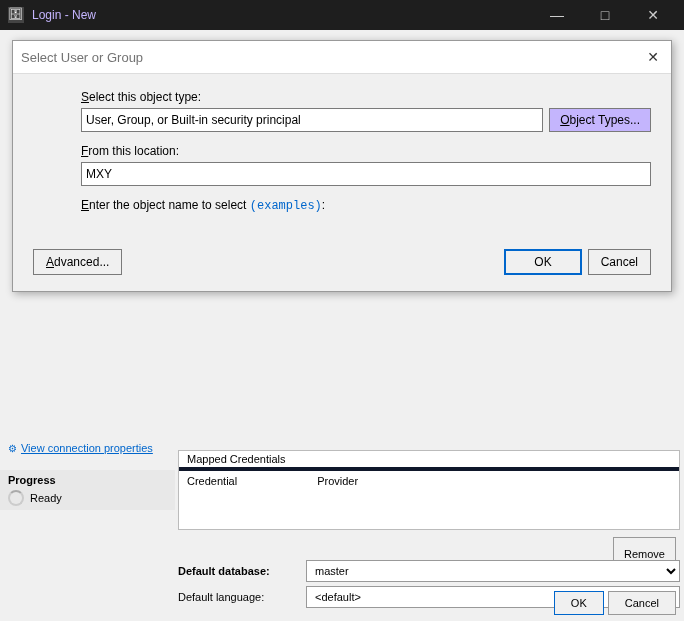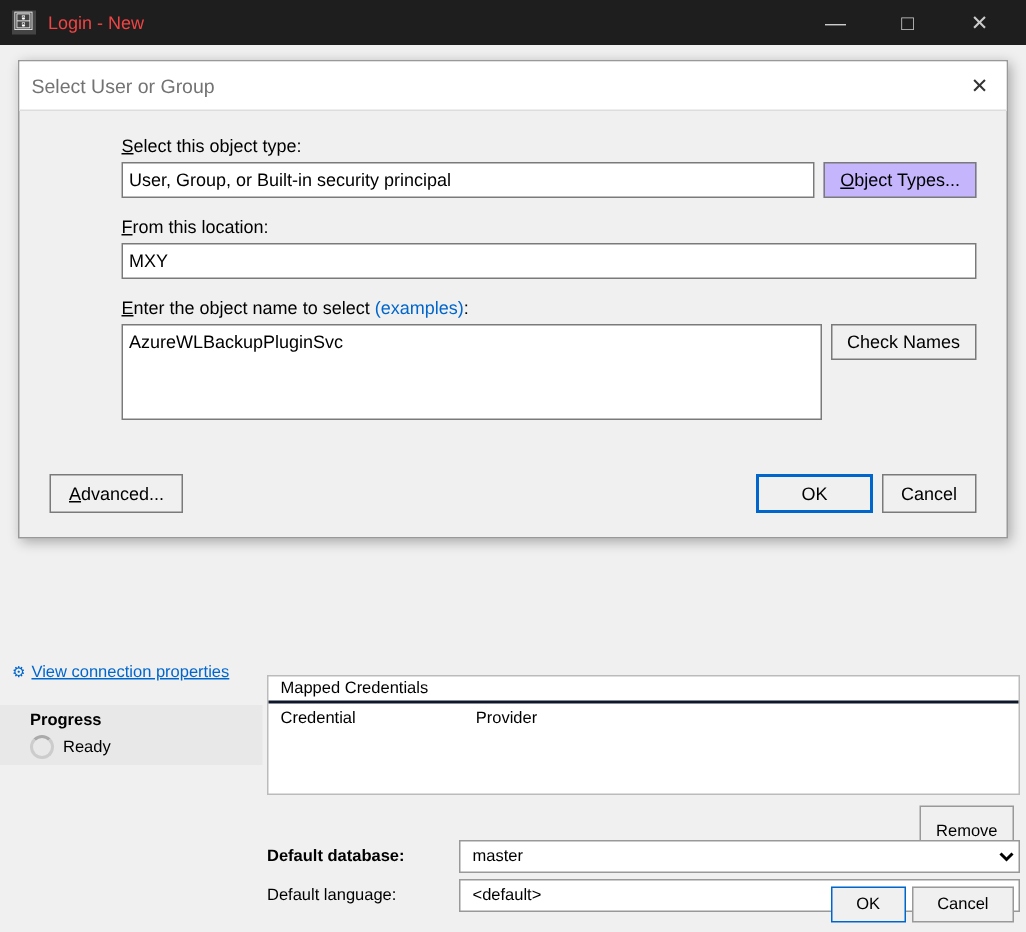--- a/index.html
+++ b/index.html
@@ -36,21 +36,21 @@
     .bg-titlebar-icon {
       width: 16px;
       height: 16px;
       background: #444;
       display: inline-block;
     }
 
     .bg-titlebar-title {
       flex: 1;
       font-size: 12px;
-      color: #ef4444;
+      color: #c4b5fd;
     }
 
     .bg-titlebar-controls {
       display: flex;
       gap: 2px;
     }
 
     .titlebar-btn {
       width: 46px;
       height: 30px;
@@ -262,20 +262,21 @@
       font-size: 12px;
       cursor: pointer;
       align-self: flex-start;
     }
 
     
     .examples-link {
       color: #0066cc;
       text-decoration: none;
       font-size: 12px;
+      font-family: Liberation Mono, monospace;
     }
 
     
     .dialog-footer {
       display: flex;
       justify-content: flex-end;
       align-items: center;
       padding: 8px 20px 16px;
       gap: 6px;
     }
@@ -323,30 +324,30 @@
     </div>
   </div>
 
   <div class="bg-content">
 
     <div class="connection-props" style="position:absolute; top: 418px; left: 8px; display:flex; align-items:center; gap:4px;">
       <span style="color:#0066cc; font-size:10px;">⚙</span>
       <span style="color:#0066cc; font-size:11px; text-decoration:underline; cursor:pointer;">View connection properties</span>
     </div>
 
-    <div style="position:absolute; top: 440px; left: 0; width:175px; background:#e8e8e8; padding: 4px 20px;">
+    <div style="position:absolute; top: 440px; left: 0; width:175px; background:#e8e8e8; padding: 4px 8px;">
       <div class="progress-label">Progress</div>
       <div class="progress-item">
         <div class="progress-spinner"></div>
         <span>Ready</span>
       </div>
     </div>
 
     <div style="position:absolute; top: 420px; left: 178px; right: 4px; height: 80px; border: 1px solid #bbb; background: white;">
-      <div style="padding: 2px 8px; font-size:11px; border-bottom:2px solid #0f172a;">
+      <div style="padding: 2px 8px; font-size:11px; border-bottom:4px solid #0f172a;">
         <span>Mapped Credentials</span>
       </div>
       <div style="display:flex; gap: 80px; padding: 4px 8px; font-size: 11px;">
         <span>Credential</span>
         <span>Provider</span>
       </div>
     </div>
 
     <button class="remove-btn" style="position:absolute; top: 507px; right: 8px;">Remove</button>
 
@@ -398,26 +399,20 @@
         <u>F</u><span>rom this location:</span>
       </div>
       <div class="field-row">
         <input type="text" class="text-input" readonly="" value="MXY" style="">
       </div>
     </div>
 
     <div class="field-group">
       <div class="field-label">
         <u>E</u><span>nter the object name to select </span><a href="#" class="examples-link">(examples)</a><span>:</span>
-      </div>
-      <div class="name-textarea-row">
-        <textarea class="name-textarea" style="">AzureWLBackupPluginSvc</textarea>
-        <button class="check-names-btn">
-          Check Names
-        </button>
       </div>
     </div>
 
   </div>
 
   <div class="dialog-footer">
     <button class="advanced-btn">
       <u>A</u>dvanced...
     </button>
     <button class="ok-btn">OK</button>

